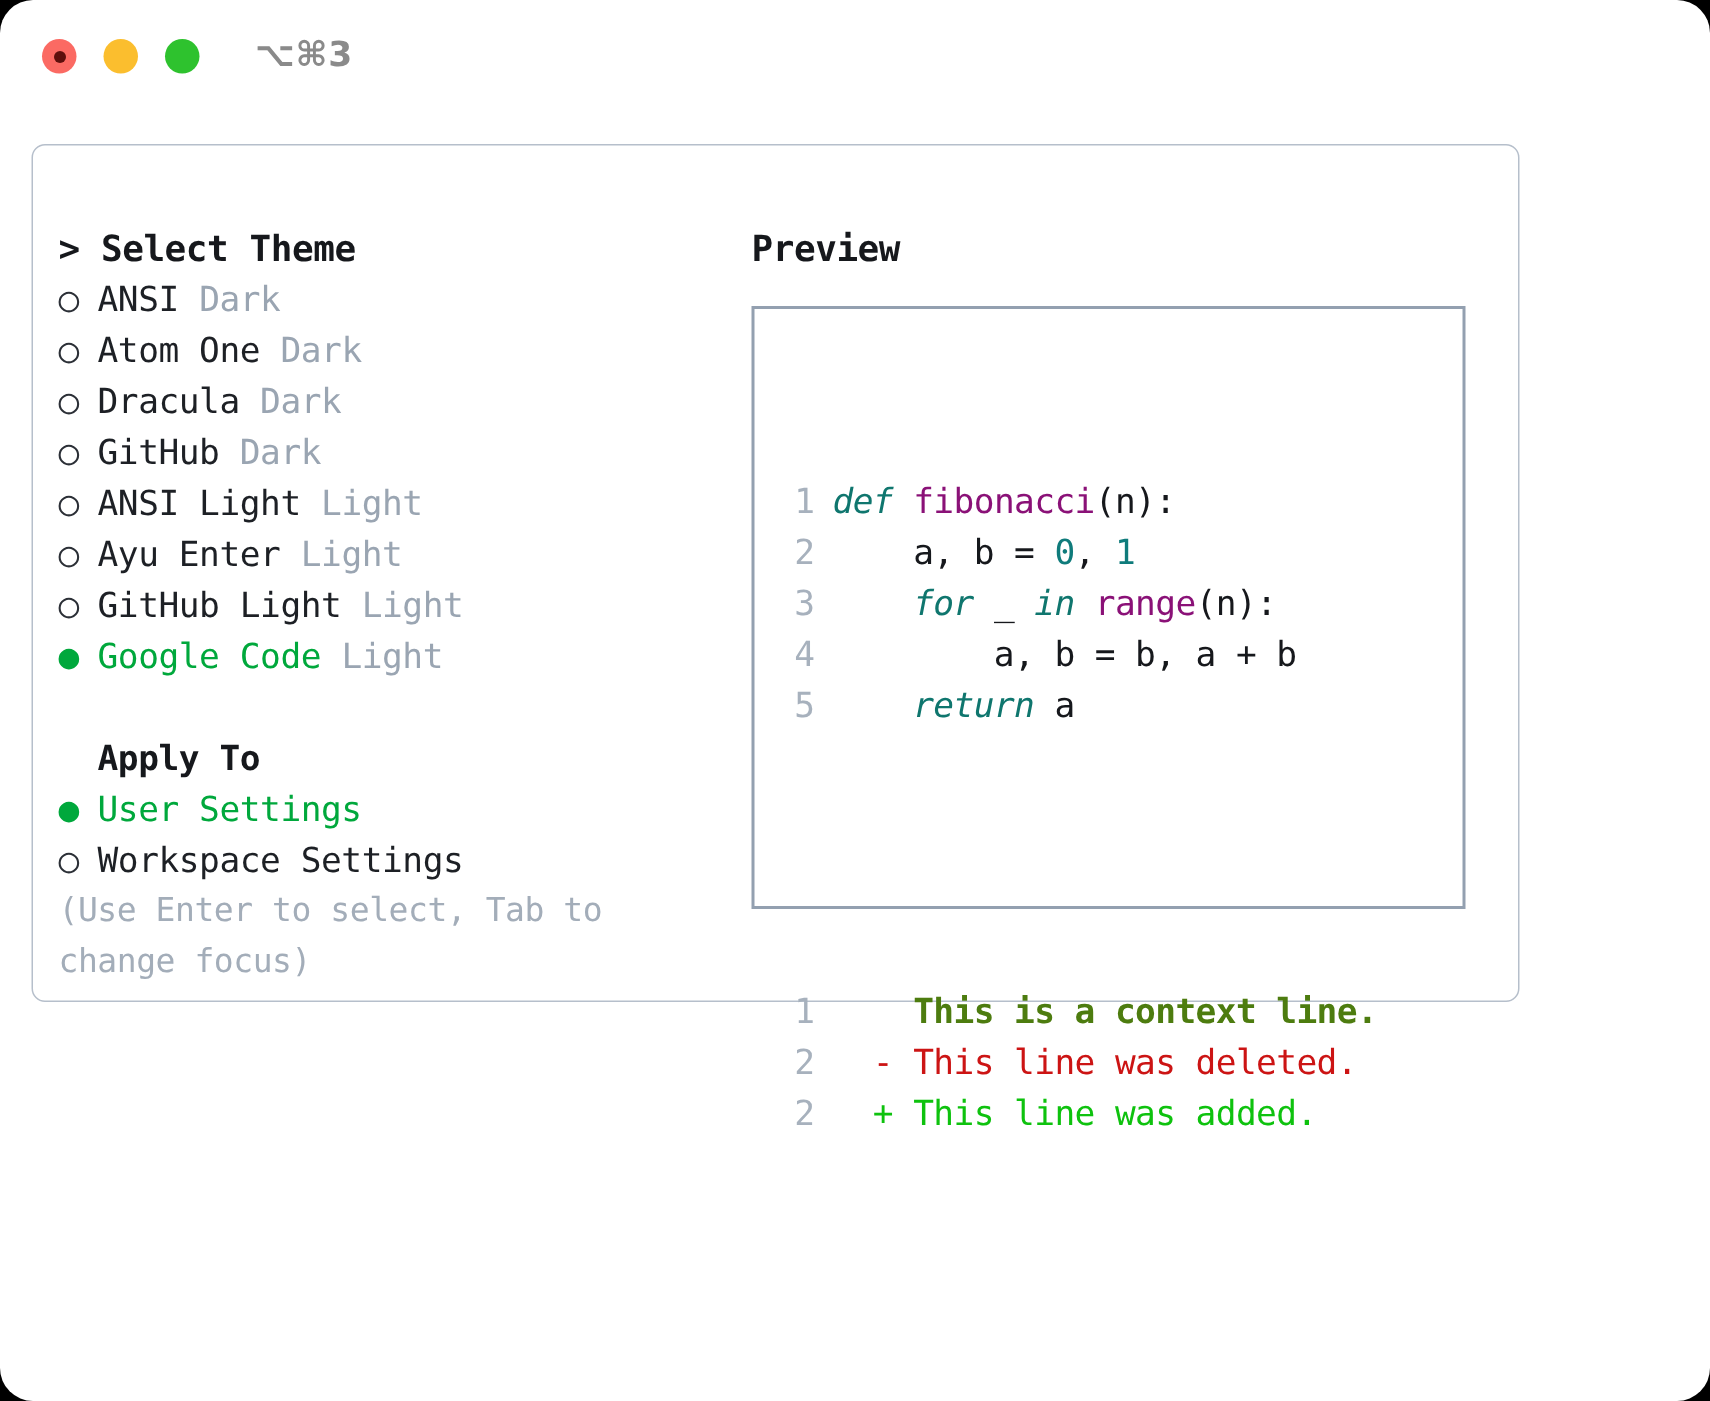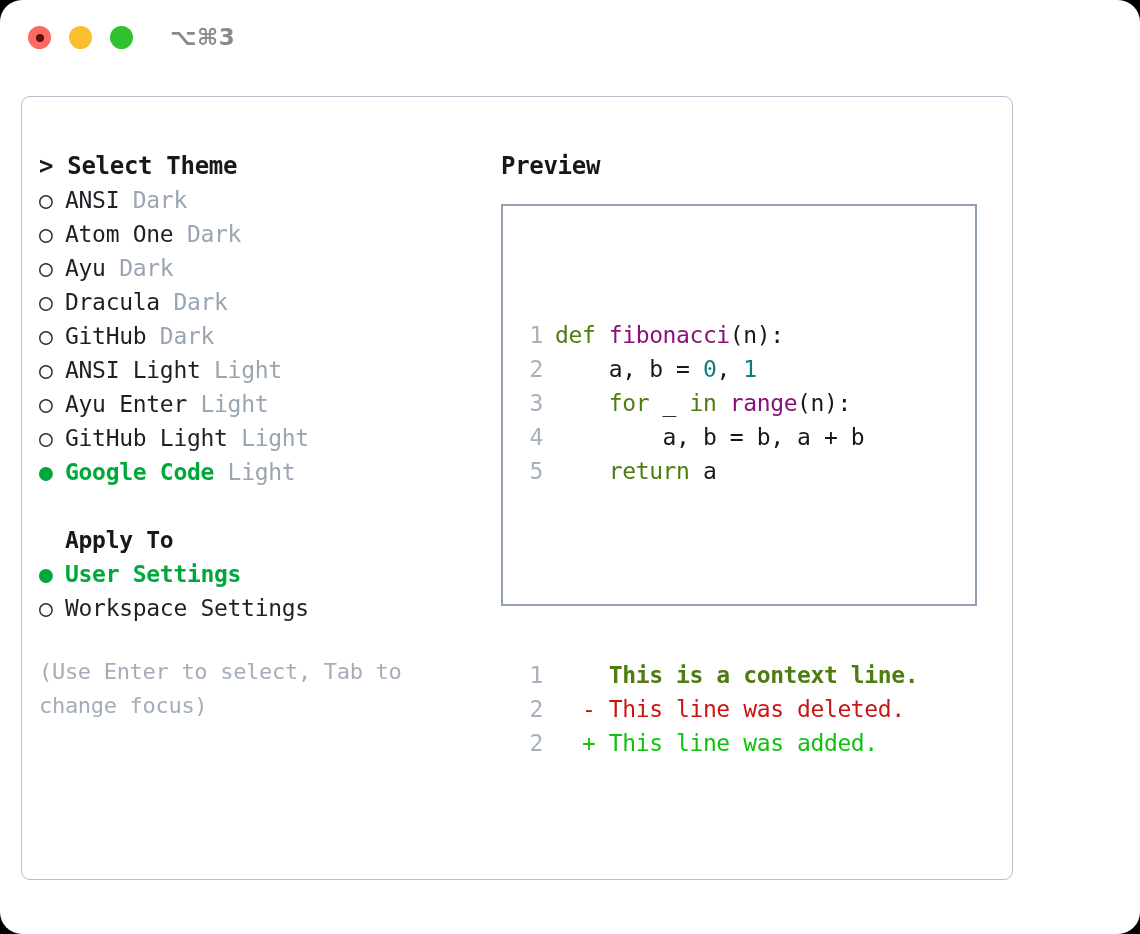--- a/index.html
+++ b/index.html
@@ -69,21 +69,21 @@
     color: #8a8a8a;
     letter-spacing: 0.5px;
   }
 
   
   .panel {
     position: absolute;
     left: 21px;
     top: 96px;
     width: 992px;
-    height: 784px;
+    height: 572px;
     border: 1.6px solid #b6bfcb;
     border-radius: 9px;
     background: #ffffff;
     box-sizing: border-box;
   }
 
   
   .left-col {
     position: absolute;
     left: 17px;
@@ -108,39 +108,38 @@
     white-space: pre;
     color: #1d2025;
     letter-spacing: -0.3px;
   }
   .opt .bullet {
     display: inline-block;
     width: 26px;
     color: #2b2f36;
   }
   .opt.selected .bullet { color: #00a83c; }
-  .opt.selected .opt-label { color: #00a83c; font-weight: bold; }
+  .opt.selected .opt-label { color: #00a83c; }
   .opt-label { color: #1d2025; }
   .opt-variant { color: #9aa5b2; }
 
   .spacer-row { height: 34px; }
 
   .group-head {
     height: 34px;
     line-height: 34px;
     font-size: 23px;
     font-weight: 700;
     color: #16181c;
     white-space: pre;
     letter-spacing: -0.3px;
     padding-left: 26px;
   }
 
   .hint {
-    margin-top: 30px;
     font-size: 22px;
     color: #a3adb9;
     width: 408px;
     line-height: 34px;
     letter-spacing: -0.3px;
   }
 
   
   .right-col {
     position: absolute;
@@ -175,21 +174,21 @@
     letter-spacing: -0.4px;
   }
   .cline { height: 34px; white-space: pre; }
   .ln {
     display: inline-block;
     width: 28px;
     text-align: right;
     color: #a7b1bd;
     margin-right: 12px;
   }
-  .kw   { color: #4d7c0f; }
+  .kw   { color: #0f766e; font-style: italic; }
   .fn   { color: #8a1177; }
   .num  { color: #0f7b7b; }
   .pln  { color: #16181c; }
   .ctx  { color: #4d7c0f; font-weight: bold; }
   .del  { color: #cc1414; }
   .add  { color: #0ec20e; }
   .gap  { height: 34px; }
 </style>
 </head>
 <body>
@@ -205,21 +204,20 @@
     <div class="shortcut">⌥⌘3</div>
   </div>
 
   <div class="panel">
 
     <div class="left-col">
       <div class="list-head">&gt; Select Theme</div>
       <div id="theme-items">
           <div class="opt"><span class="bullet">○</span><span class="opt-label">ANSI</span> <span class="opt-variant">Dark</span></div>
           <div class="opt"><span class="bullet">○</span><span class="opt-label">Atom One</span> <span class="opt-variant">Dark</span></div>
-          <div class="opt"><span class="bullet">○</span><span class="opt-label">Ayu</span> <span class="opt-variant">Dark</span></div>
           <div class="opt"><span class="bullet">○</span><span class="opt-label">Dracula</span> <span class="opt-variant">Dark</span></div>
           <div class="opt"><span class="bullet">○</span><span class="opt-label">GitHub</span> <span class="opt-variant">Dark</span></div>
           <div class="opt"><span class="bullet">○</span><span class="opt-label">ANSI Light</span> <span class="opt-variant">Light</span></div>
           <div class="opt"><span class="bullet">○</span><span class="opt-label">Ayu Enter</span> <span class="opt-variant">Light</span></div>
           <div class="opt"><span class="bullet">○</span><span class="opt-label">GitHub Light</span> <span class="opt-variant">Light</span></div>
           <div class="opt selected"><span class="bullet">●</span><span class="opt-label">Google Code</span> <span class="opt-variant">Light</span></div>
         </div>
 
       <div class="spacer-row"></div>
 

